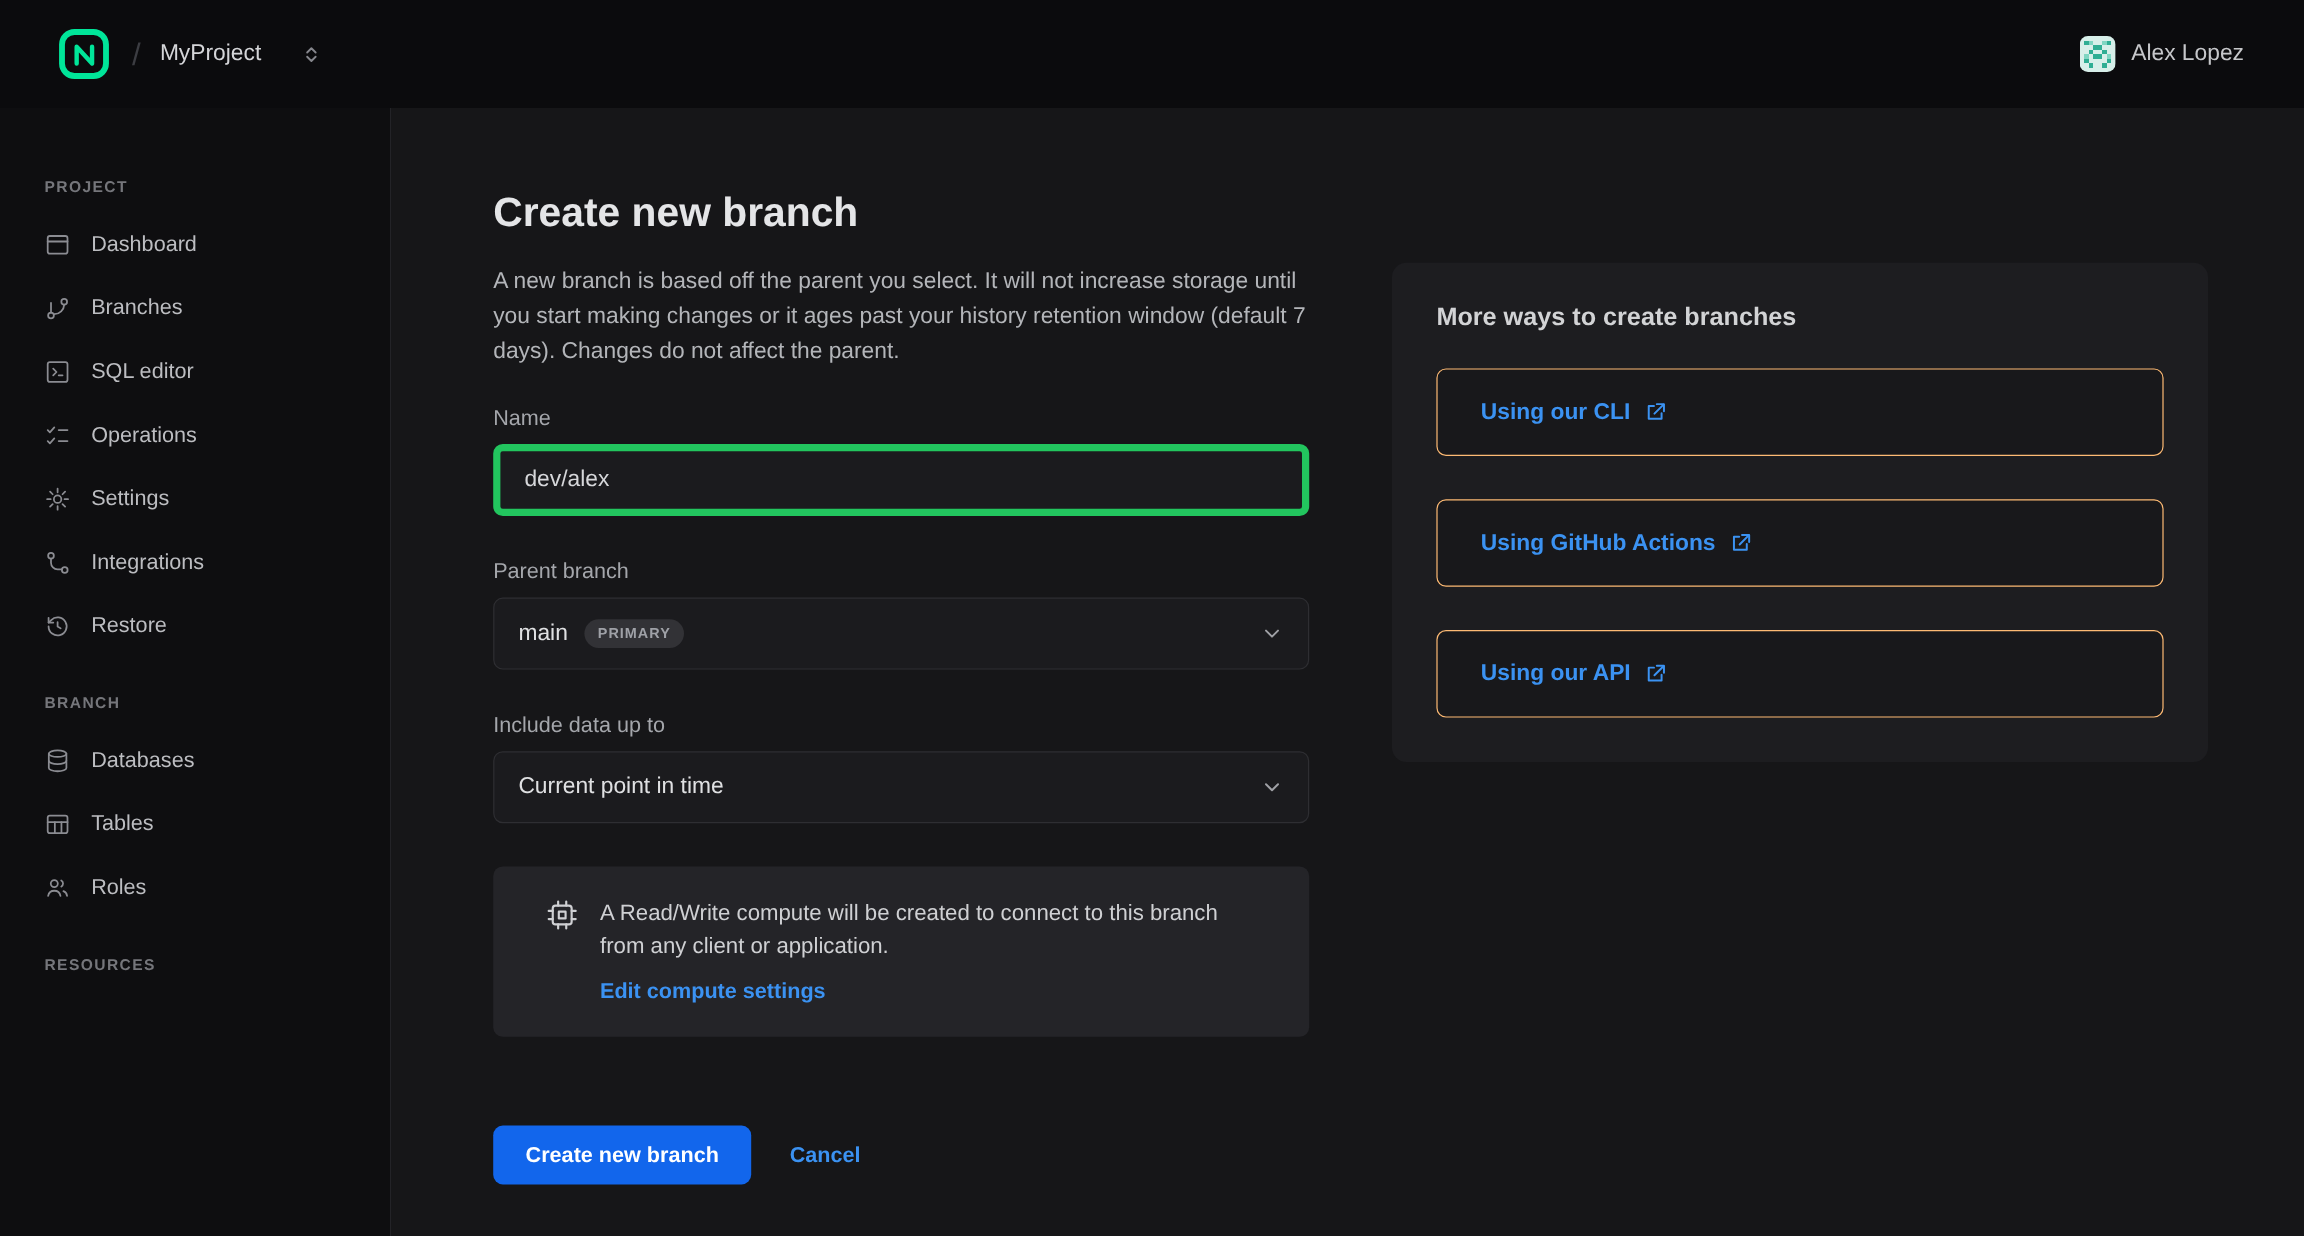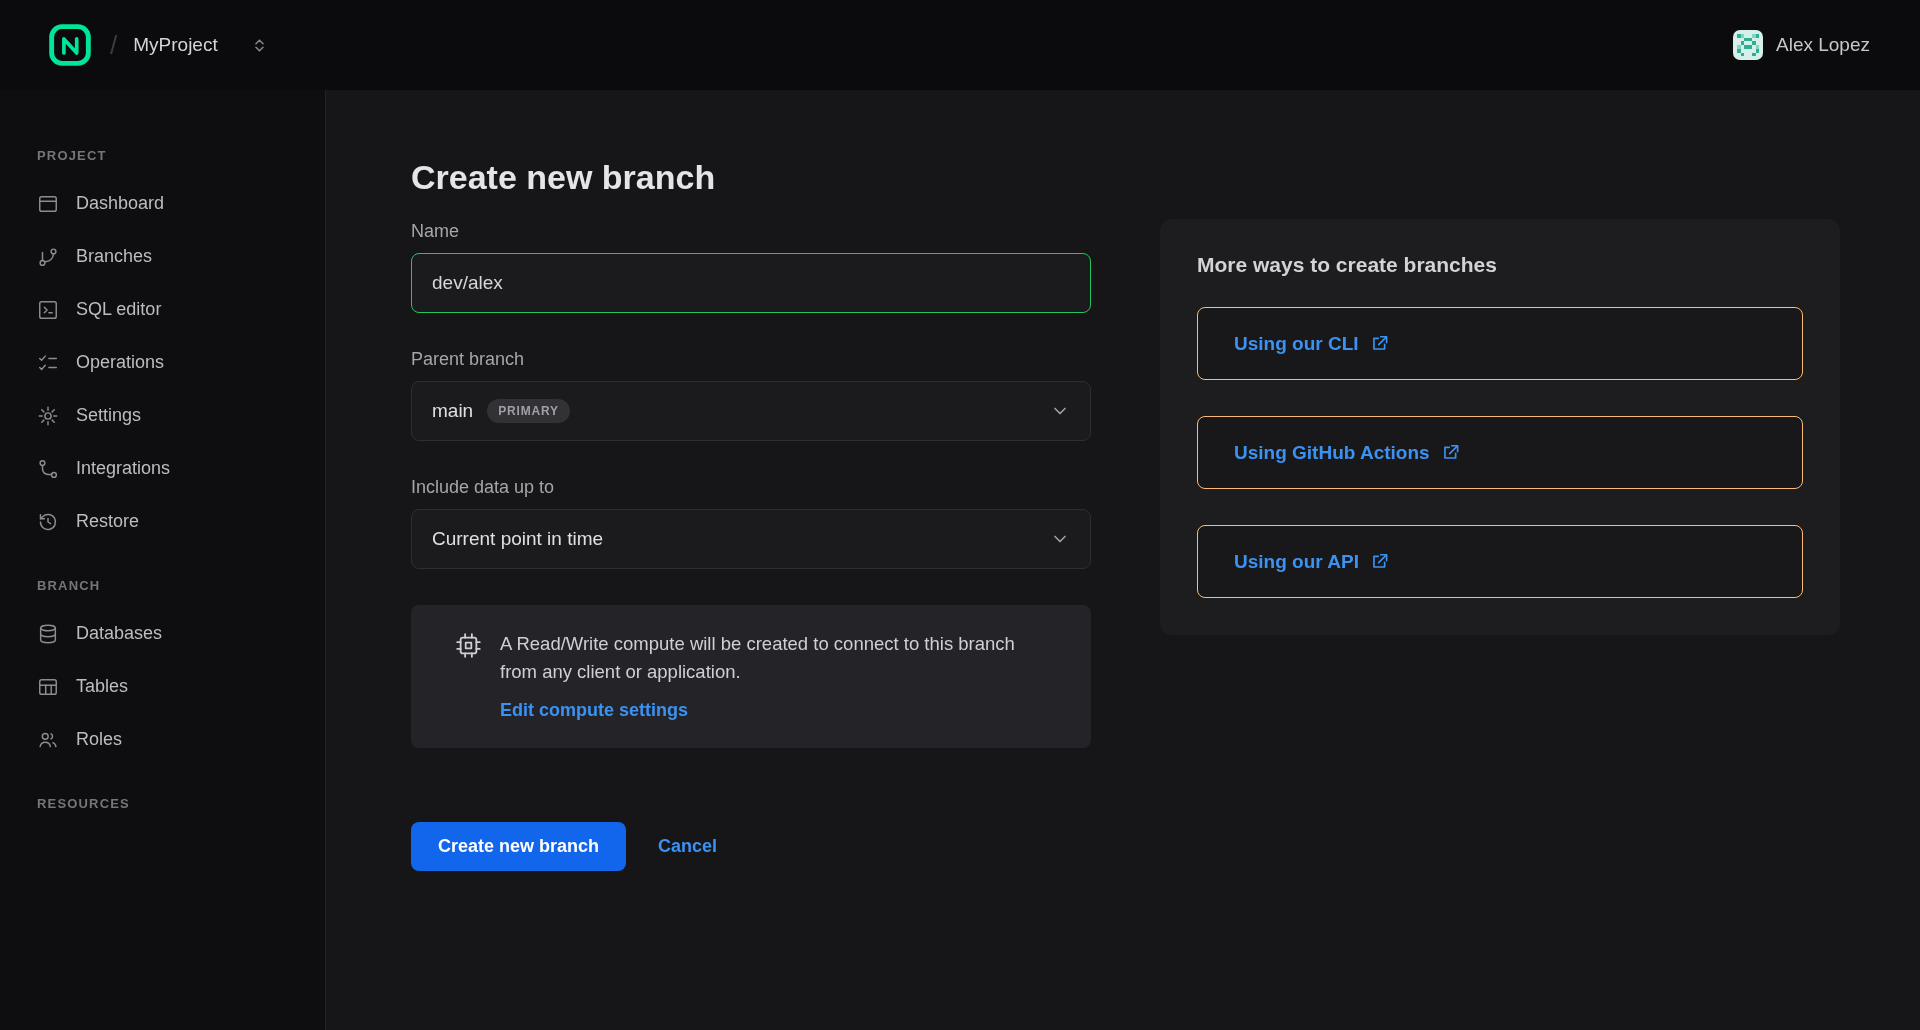--- a/index.html
+++ b/index.html
@@ -51,21 +51,21 @@
   
   .main { flex:1; padding:68px 0 0 85px; display:flex; align-items:flex-start; gap:69px; }
   .form-col { width:680px; flex-shrink:0; }
   .page-title { font-size:34px; font-weight:700; color:#e4e5e7; margin-bottom:24px; }
   .page-desc { font-size:19px; line-height:1.52; color:#b3b5b9; margin-bottom:30px; }
 
   .field { margin-bottom:36px; }
   .field-label { font-size:18px; color:#a4a6ab; margin-bottom:11px; }
   .text-input {
     width:100%; height:60px;
-    background:#1b1b1e; border:1px solid #22c55e; border-radius:8px;
+    background:#1b1b1e; border:6px solid #22c55e; border-radius:8px;
     font-size:19px; color:#d6d7da; padding:0 20px;
     font-family:"Liberation Sans", sans-serif; outline:none;
   }
   .select {
     width:100%; height:60px;
     background:#1b1b1e; border:1px solid #2e2e32; border-radius:8px;
     display:flex; align-items:center; justify-content:space-between;
     padding:0 20px; cursor:pointer;
   }
   .select-value { display:flex; align-items:center; gap:14px; font-size:19px; font-weight:500; color:#dfe0e2; }
@@ -264,20 +264,21 @@
     <div class="nav-section resources-section">
       <div class="section-label">RESOURCES</div>
     </div>
 
   </div>
 
   <div class="main">
 
     <div class="form-col">
       <h1 class="page-title">Create new branch</h1>
+      <p class="page-desc">A new branch is based off the parent you select. It will not increase storage until you start making changes or it ages past your history retention window (default 7 days). Changes do not affect the parent.</p>
 
       <div class="field">
         <div class="field-label">Name</div>
         <input class="text-input" type="text" value="dev/alex" style="">
       </div>
 
       <div class="field">
         <div class="field-label">Parent branch</div>
         <div class="select">
           <span class="select-value">

